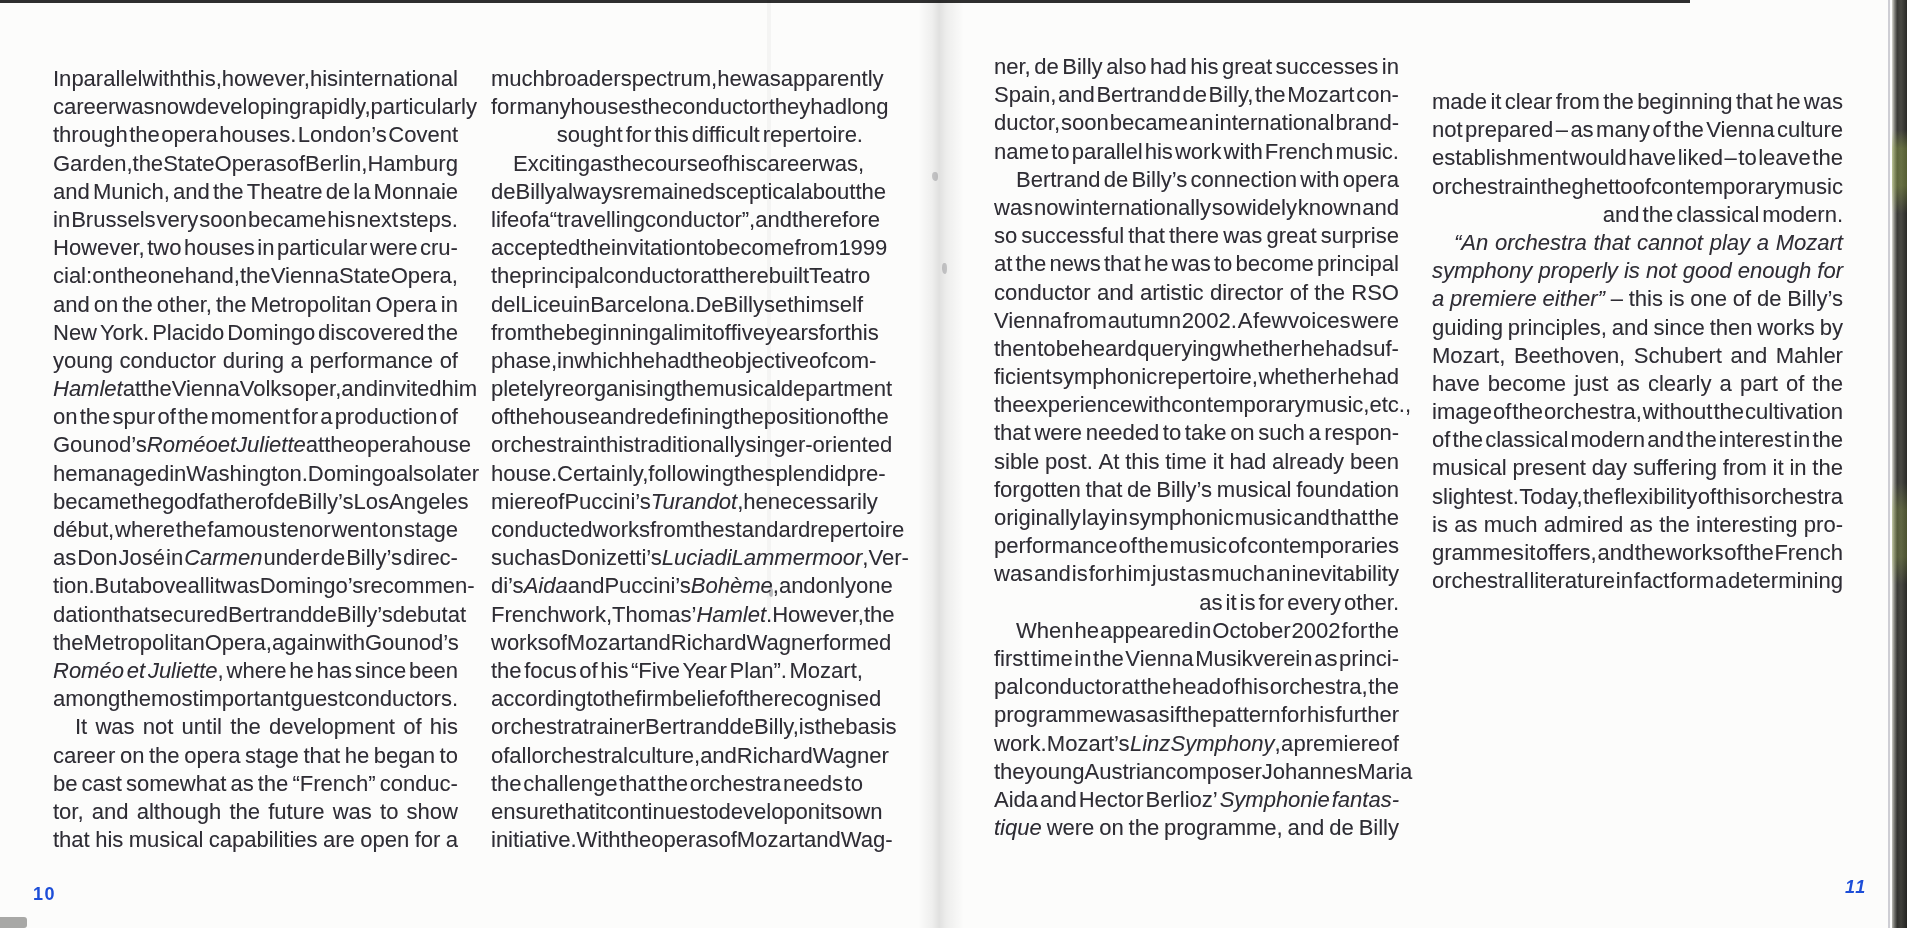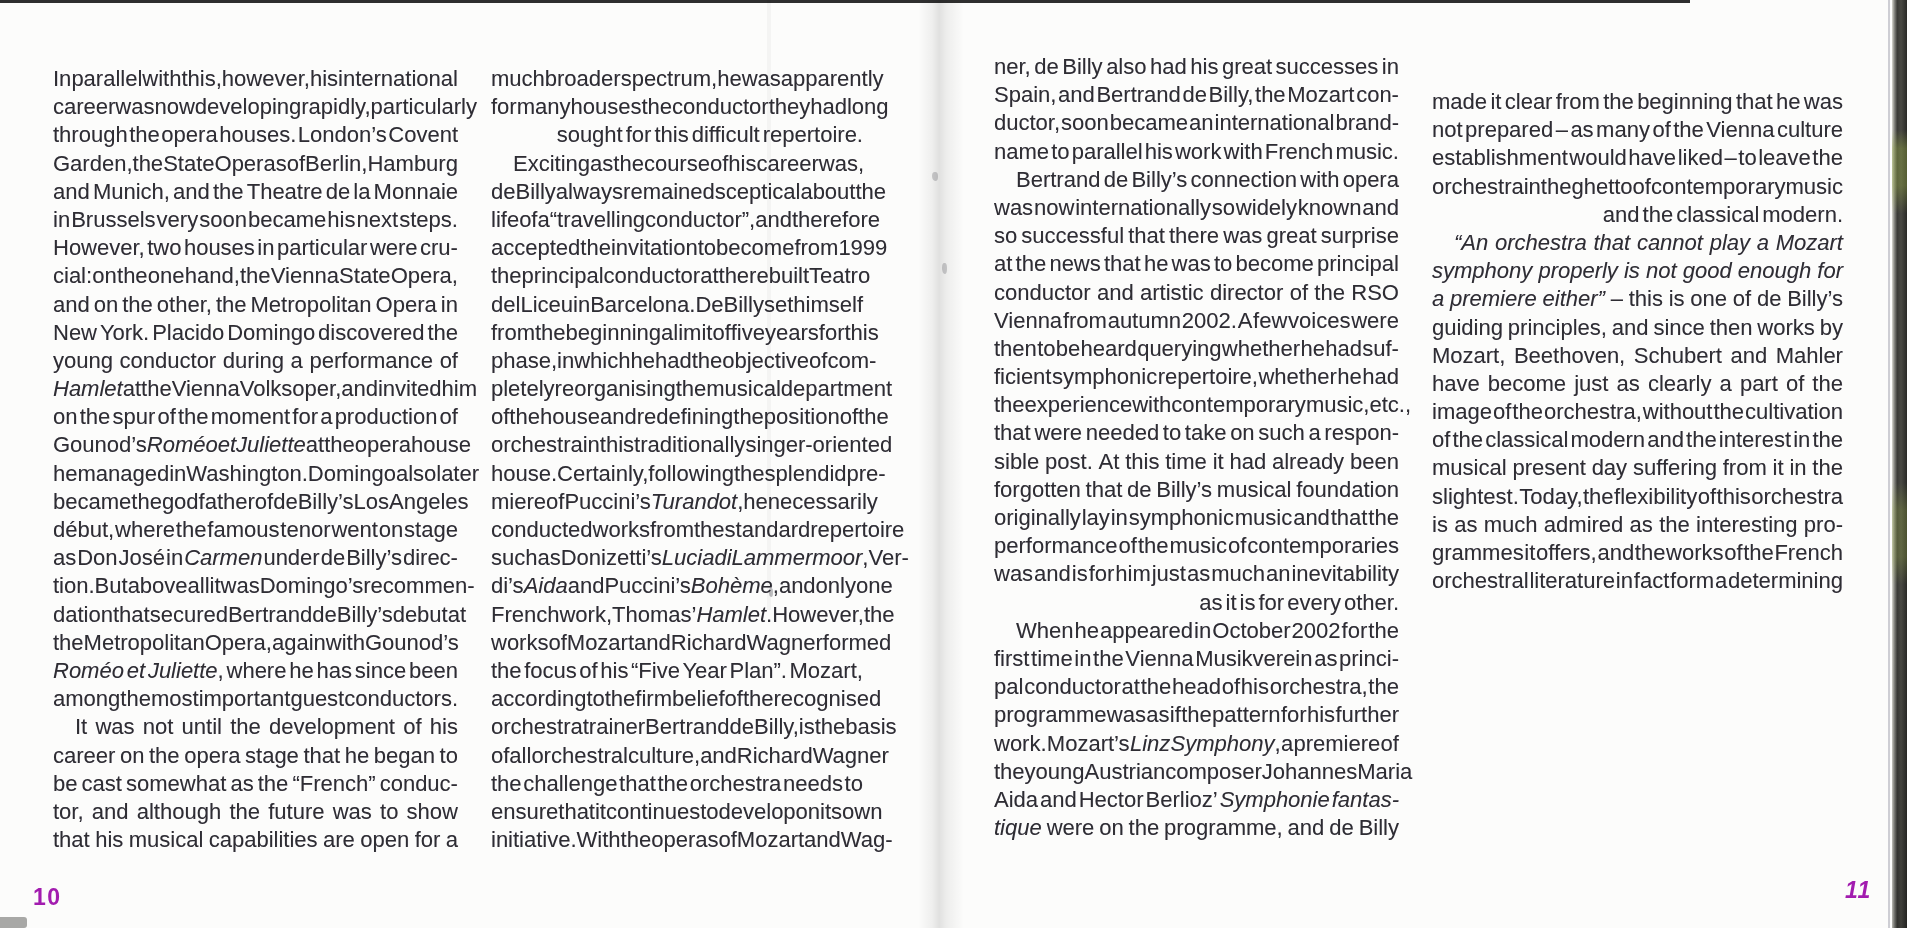--- a/index.html
+++ b/index.html
@@ -23,24 +23,24 @@
     align-items: baseline;
     height: 28.2px;
     overflow: visible;
   }
   .tline.flush { justify-content: flex-end; gap: 3px; }
   .tline.ind { padding-left: 22px; }
   .w { white-space: pre; }
   i { font-style: italic; }
   .pagenum {
     position: absolute;
-    font-size: 23px;
+    font-size: 18px;
     font-weight: 700;
     letter-spacing: 1.5px;
-    color: #a21caf;
+    color: #1d4ed8;
   }
   
   .top-scan-line {
     position: absolute; left: 0; top: 0;
     width: 1690px; height: 3px;
     background: #2f2f2f;
   }
   .gutter-shadow {
     position: absolute; left: 918px; top: 0;
     width: 46px; height: 928px;

